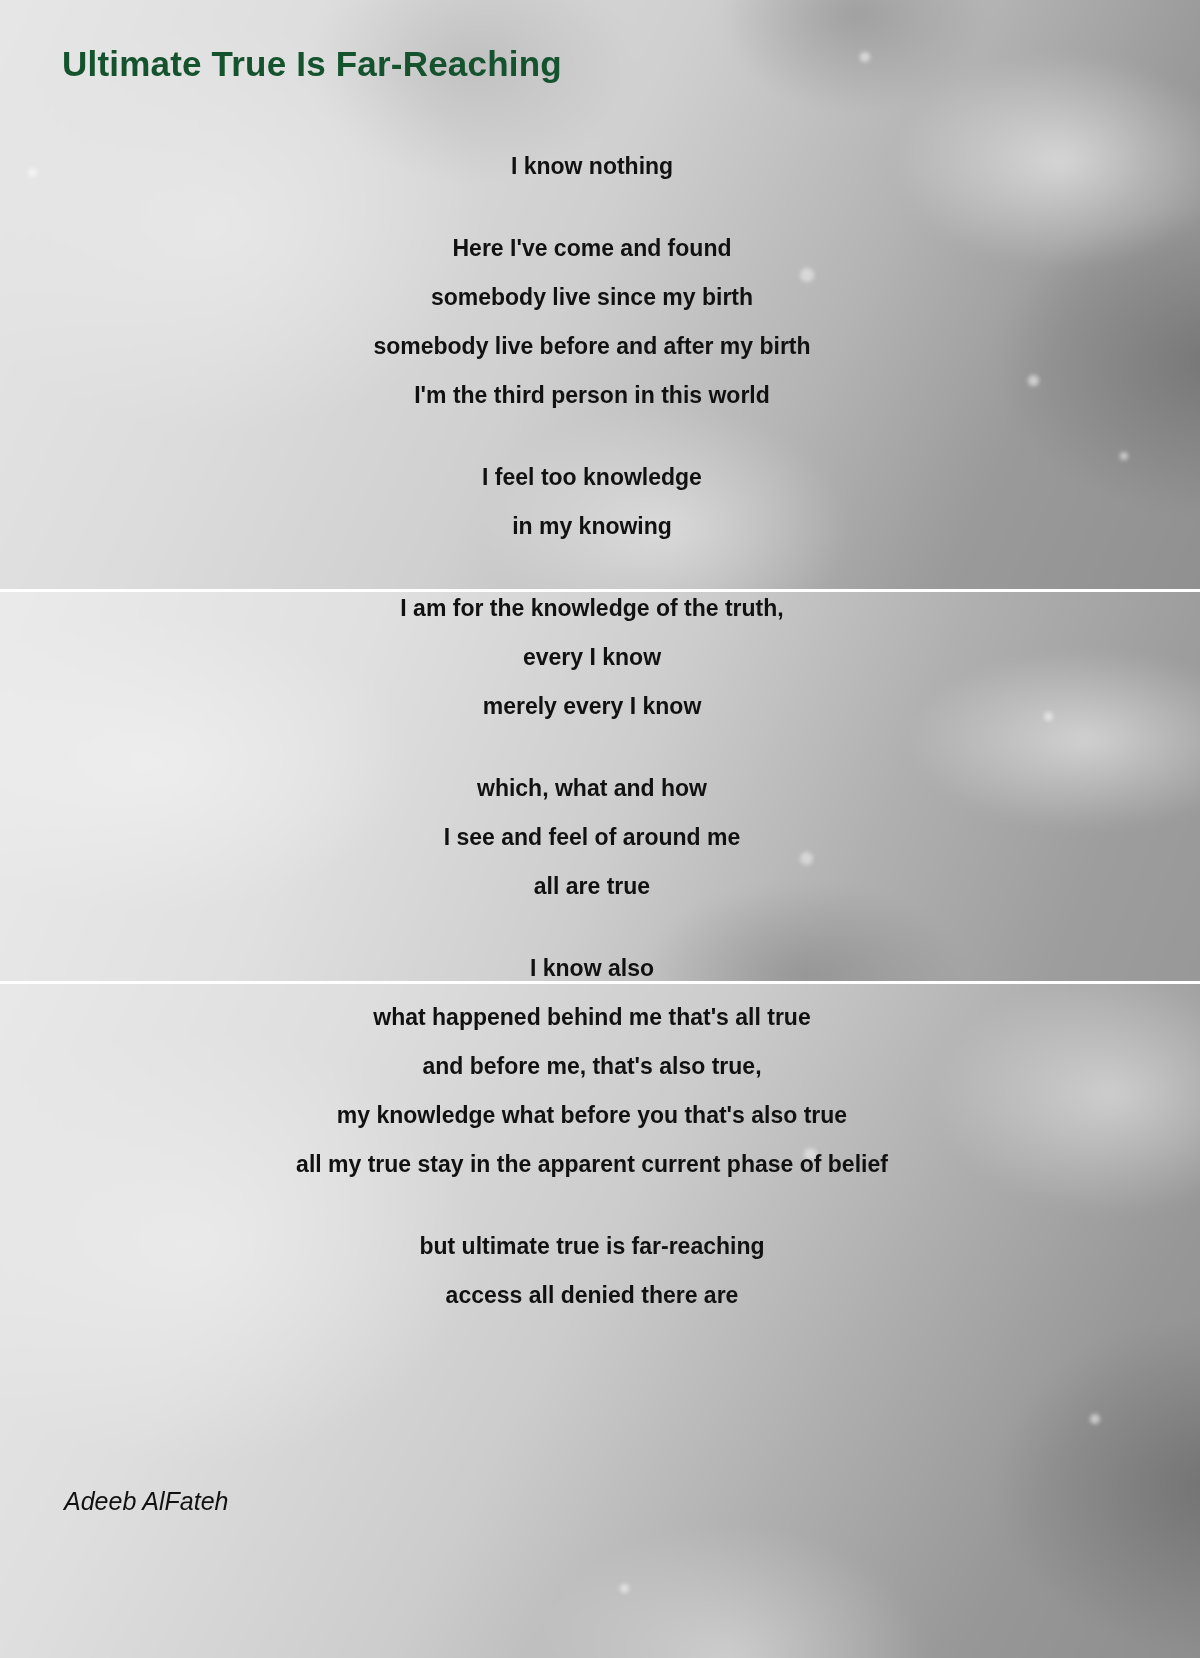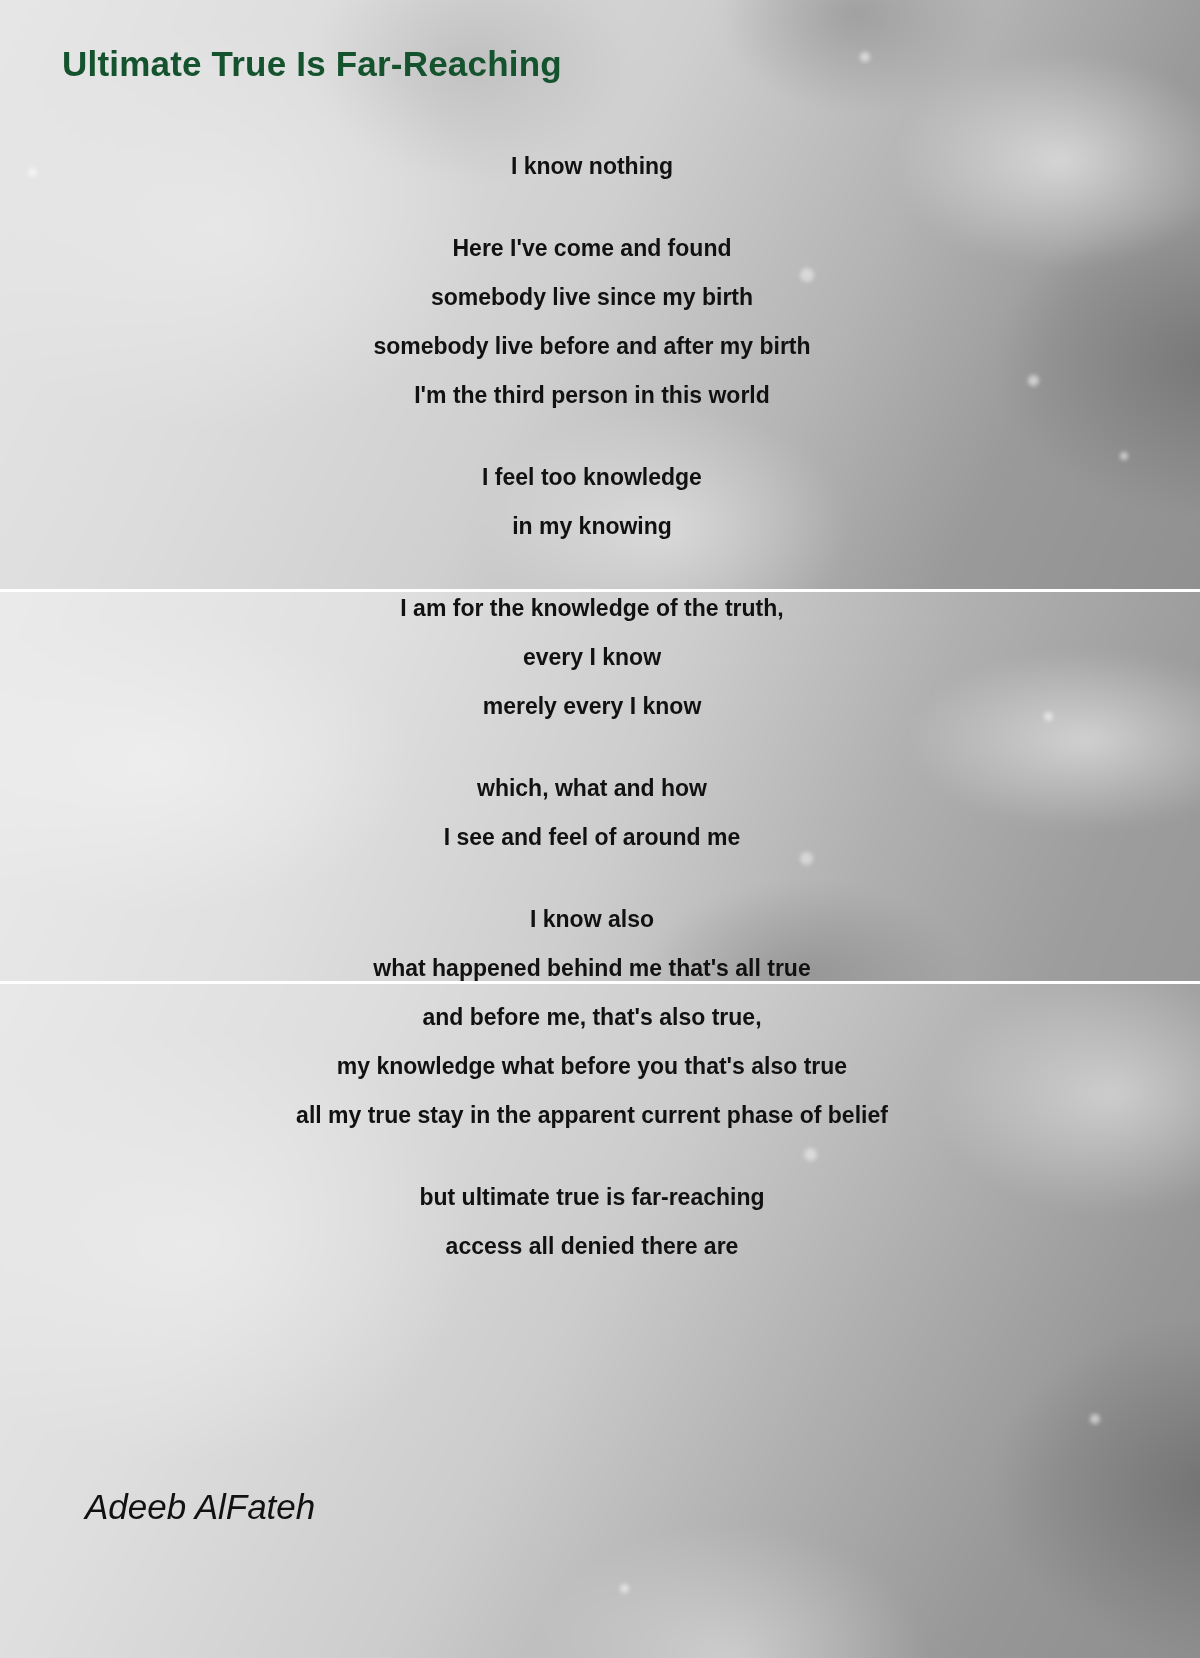--- a/index.html
+++ b/index.html
@@ -109,26 +109,25 @@
     font-weight: bold;
     color: #111111;
     line-height: 49px;
     white-space: pre;
     text-align: center;
   }
   .author {
     position: absolute;
     left: 64px;
     top: 1487px;
-    font-size: 35px;
+    font-size: 25px;
     font-style: italic;
     font-weight: normal;
     color: #111111;
     white-space: nowrap;
-    margin-left: 21px;
   }
 </style>
 </head>
 <body>
 
 <div class="page">
 
   <div class="bg">
     <div class="band band-1">
       <div class="cloudy"></div>
@@ -177,20 +176,21 @@
 
       <div class="stanza">
         <div class="line">I am for the knowledge of the truth,</div>
         <div class="line">every I know</div>
         <div class="line">merely every I know</div>
       </div>
 
       <div class="stanza">
         <div class="line">which, what and how</div>
         <div class="line">I see and feel of around me</div>
+        <div class="line">all are true</div>
       </div>
 
       <div class="stanza">
         <div class="line">I know also</div>
         <div class="line">what happened behind me that's all true</div>
         <div class="line">and before me, that's also true,</div>
         <div class="line">my knowledge what before you that's also true</div>
         <div class="line">all my true stay in the apparent current phase of belief</div>
       </div>
 

